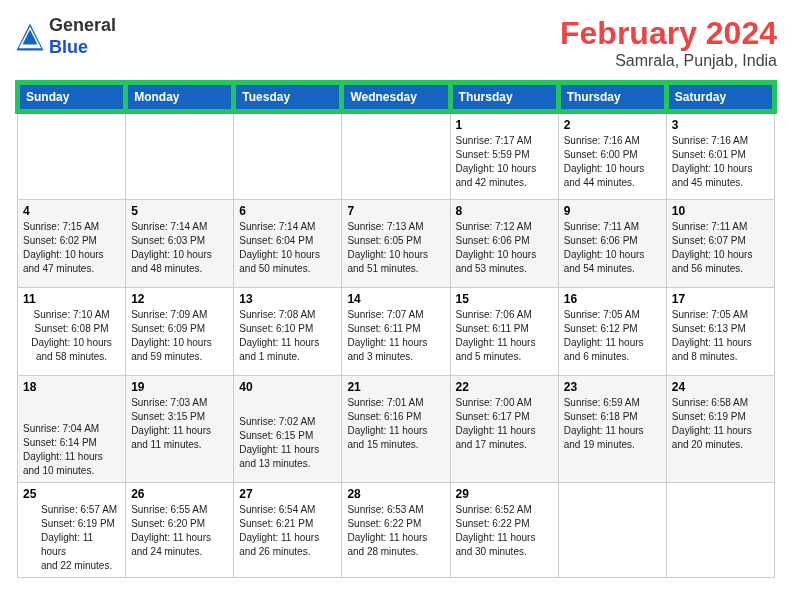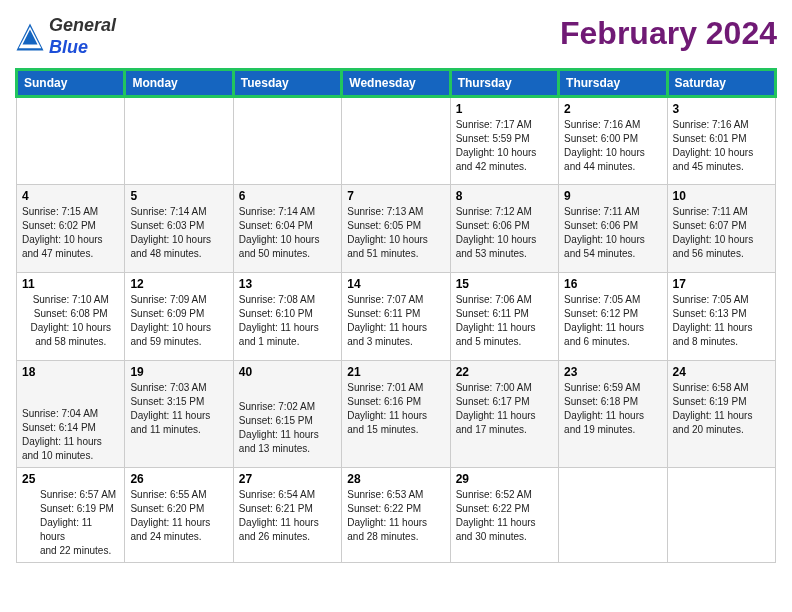--- a/index.html
+++ b/index.html
@@ -17,55 +17,54 @@
       margin-bottom: 10px;
     }
     .logo-area {
       display: flex;
       align-items: center;
     }
     .logo-text {
       font-size: 18px;
       font-weight: bold;
       line-height: 1.2;
-      font-style: italic;
     }
     .logo-text .general { color: #333; }
     .logo-text .blue { color: #1d4ed8; text-align: right; }
     .logo-icon {
       width: 30px;
       height: 30px;
       margin-right: 4px;
       position: relative;
     }
     .title-area {
       text-align: right;
     }
     .month-title {
       font-size: 32px;
       font-weight: bold;
-      color: #701a75;
+      color: #ef4444;
     }
     .location-title {
       font-size: 16px;
       color: #444;
     }
     table {
       width: 100%;
       border-collapse: collapse;
       font-size: 11px;
     }
     thead th {
       background-color: #1565c0;
       color: #fff;
       text-align: left;
       padding: 5px 6px;
       font-size: 12px;
       font-weight: bold;
-      border: 3px solid #22c55e;
+      border: 5px solid #22c55e;
     }
     tbody td {
       border: 1px solid #ccc;
       vertical-align: top;
       padding: 4px 5px;
       width: calc(100% / 7);
       min-height: 80px;
       height: 88px;
     }
     tbody tr:nth-child(odd) td {
@@ -99,20 +98,21 @@
       <polygon points="20,6 35,35 5,35" fill="white"></polygon>
       <polygon points="20,10 30,30 10,30" fill="#1565c0"></polygon>
     </svg>
     <div class="logo-text">
       <span class="general">General</span><br>
       <span class="blue">Blue</span>
     </div>
   </div>
   <div class="title-area">
     <div class="month-title">February 2024</div>
+    <div class="location-title">Samrala, Punjab, India</div>
   </div>
 </div>
 
 <table>
   <thead>
     <tr>
       <th>Sunday</th>
       <th>Monday</th>
       <th>Tuesday</th>
       <th>Wednesday</th>

